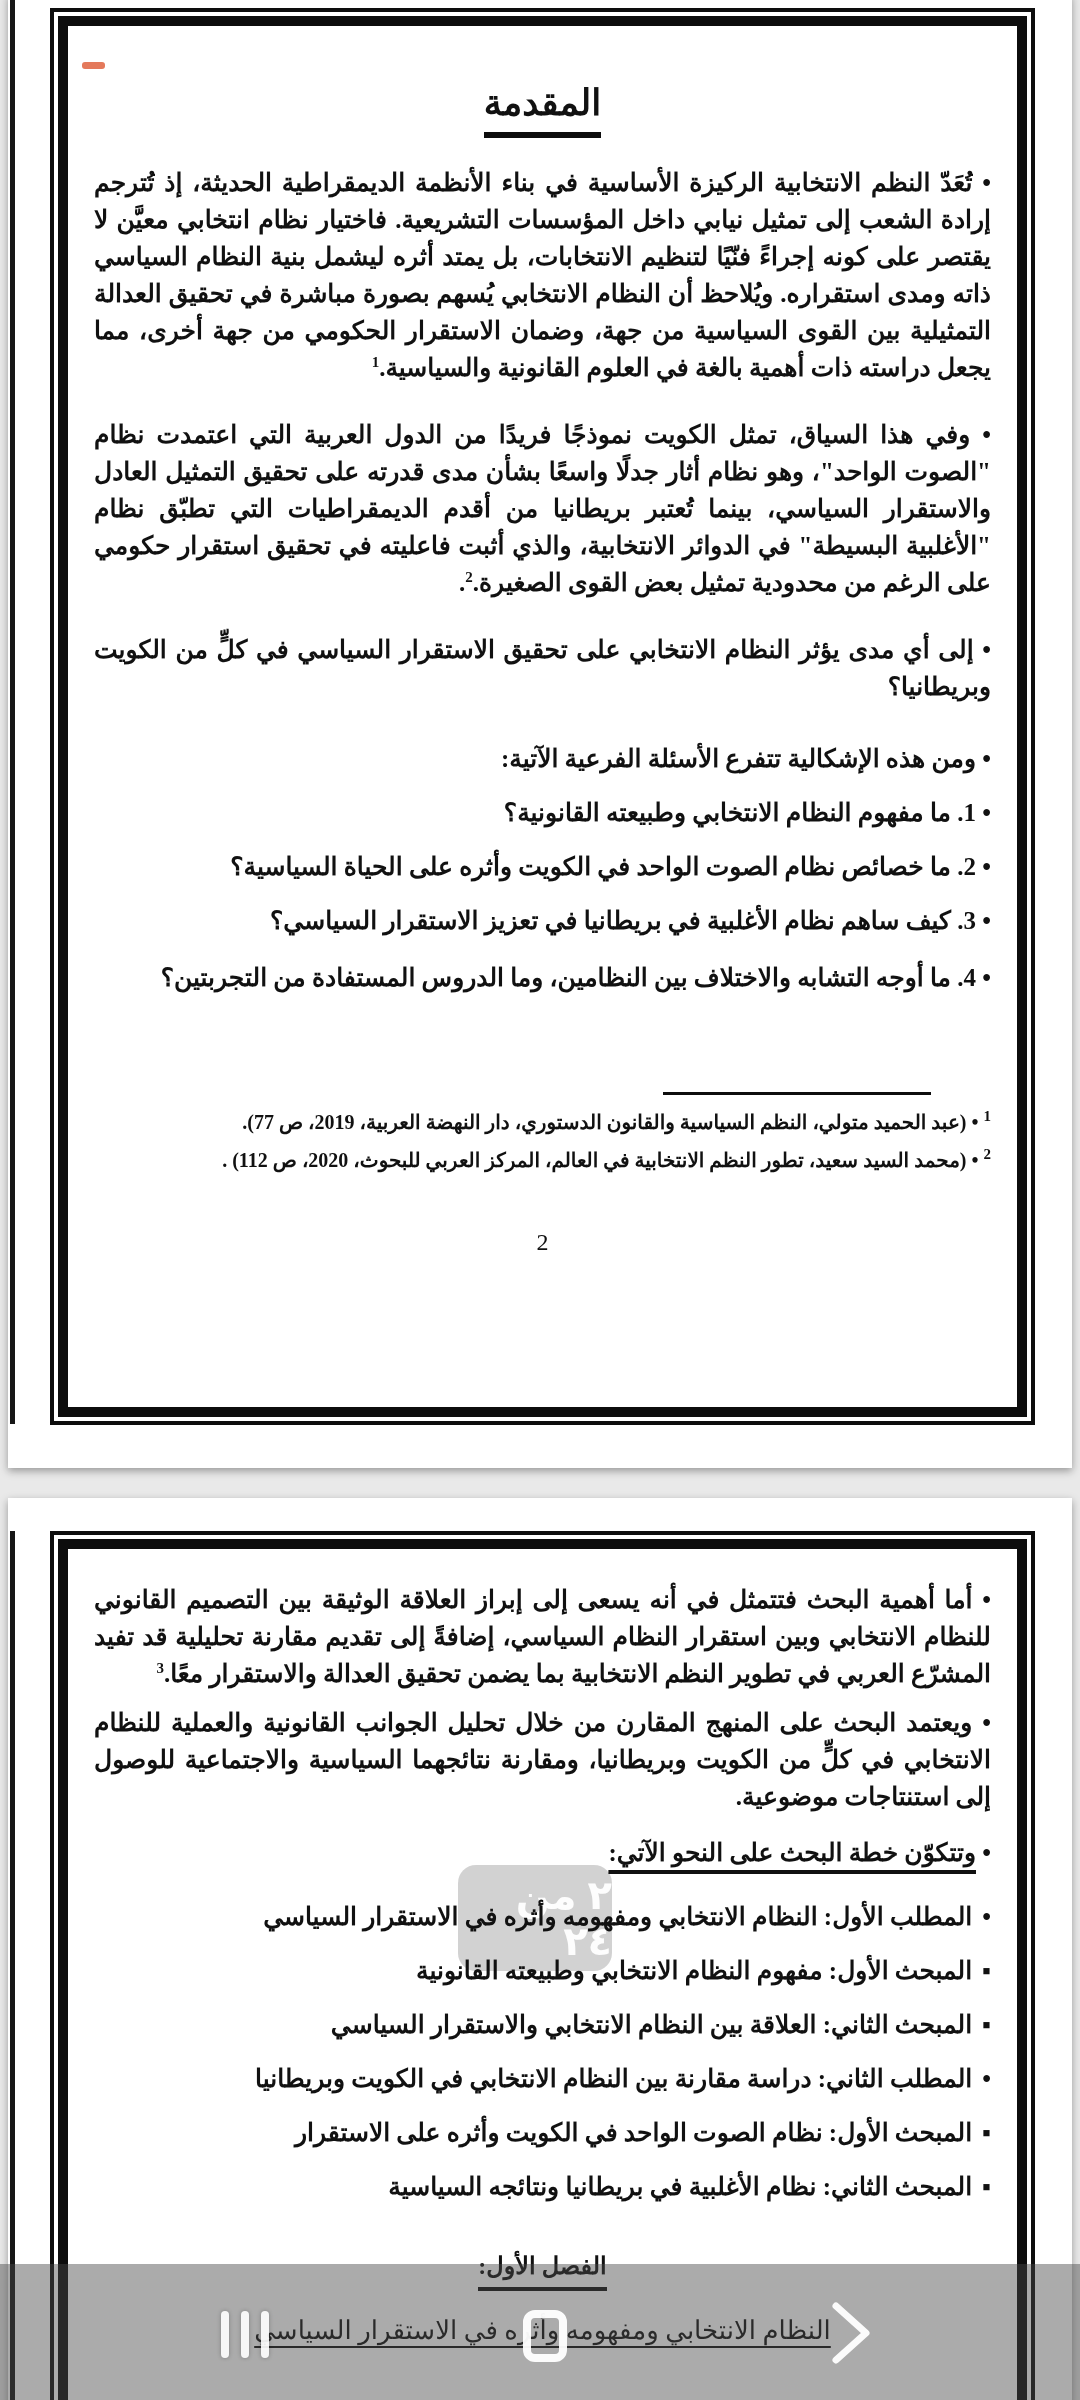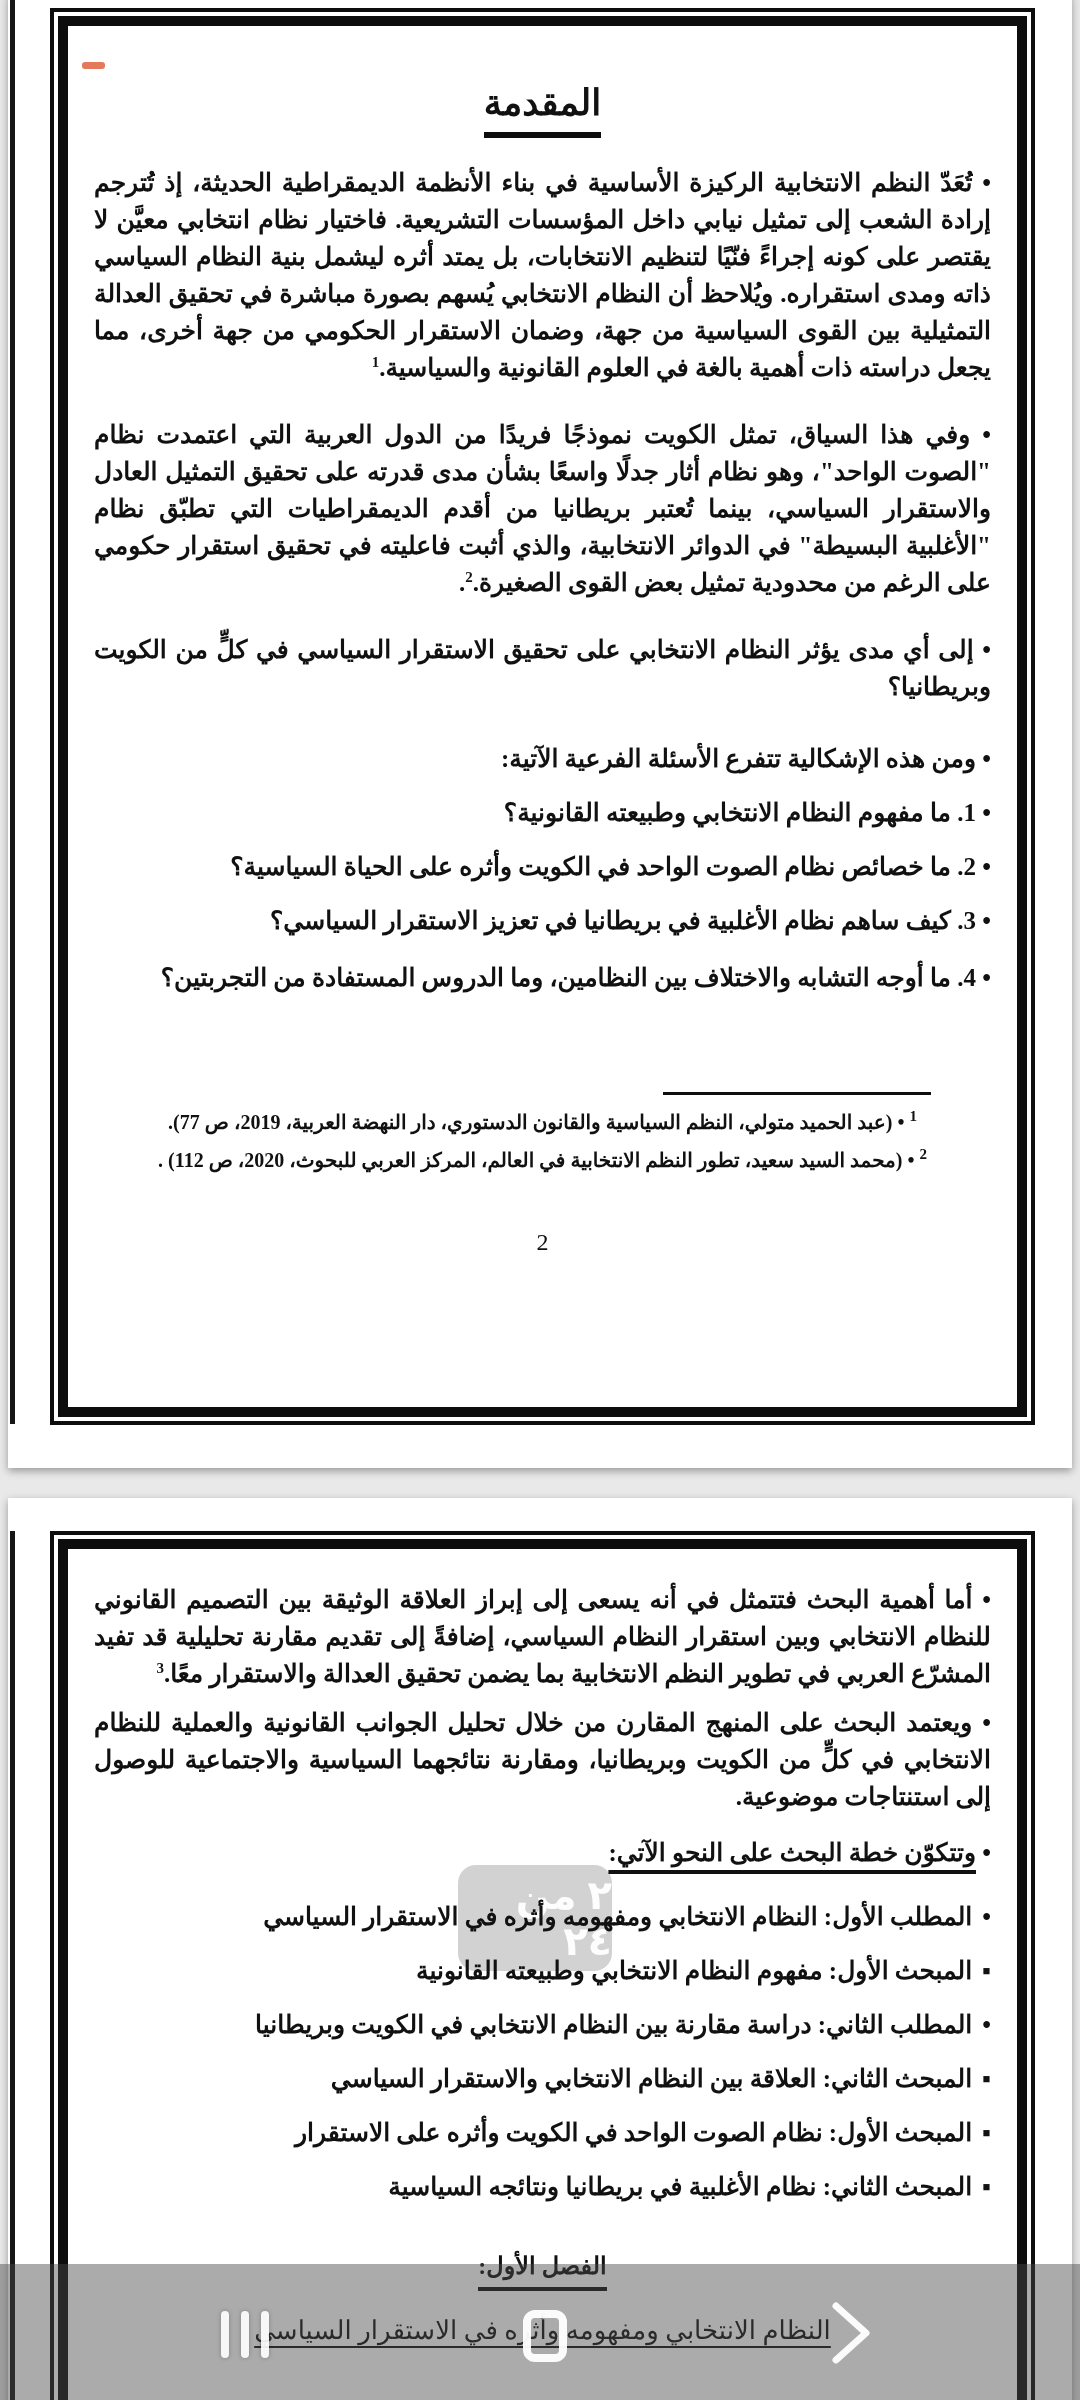--- a/index.html
+++ b/index.html
@@ -49,21 +49,21 @@
     display:inline-block;font-size:36px;font-weight:700;
     border-bottom:6px solid #0d0d0d;padding-bottom:8px;line-height:1.1;
   }
   .mt-p1{margin-top:26px;} .mt-p2{margin-top:30px;}
   .mt-h {margin-top:34px;} .mt-q {margin-top:30px;}
   .mt-s {margin-top:38px;} .mt-i {margin-top:22px;}
   .footnotes{margin-top:96px;}
   .fn-sep{height:3px;background:#0d0d0d;width:268px;margin-left:72px;margin-right:auto;
           
           margin-right:60px;margin-left:auto;}
-  .fn-line{font-size:20px;line-height:38px;text-align:center;margin:0;}
+  .fn-line{font-size:20px;line-height:38px;text-align:right;margin:0;}
   .fn-line:first-of-type{margin-top:8px;}
   .page-num{margin-top:50px;text-align:center;font-size:24px;font-weight:400;}
   
   .content2{padding-top:32px;}
   .mt2-p{margin-top:12px;}
   .plan-heading{
     margin-top:18px;text-align:right;font-size:25px;font-weight:800;line-height:40px;
   }
   .plan-heading .u{text-decoration-thickness:4px;text-underline-offset:9px;}
   .plan-list{margin-top:28px;}
@@ -160,22 +160,22 @@
 
           <p class="para"><span>• أما أهمية البحث فتتمثل في أنه يسعى إلى إبراز العلاقة الوثيقة بين التصميم القانوني للنظام الانتخابي وبين استقرار النظام السياسي، إضافةً إلى تقديم مقارنة تحليلية قد تفيد المشرّع العربي في تطوير النظم الانتخابية بما يضمن تحقيق العدالة والاستقرار معًا.</span><sup>3</sup></p>
 
           <p class="para mt2-p">• ويعتمد البحث على المنهج  المقارن من خلال تحليل الجوانب القانونية والعملية للنظام الانتخابي في كلٍّ من الكويت وبريطانيا، ومقارنة نتائجهما السياسية والاجتماعية للوصول إلى استنتاجات موضوعية.</p>
 
           <p class="plan-heading"><span>• </span><span class="u">وتتكوّن خطة البحث على النحو الآتي:</span></p>
 
           <div class="plan-list">
             <p class="plan-item"><span class="blt">•</span><span>المطلب الأول: النظام الانتخابي ومفهومه وأثره في الاستقرار السياسي</span></p>
             <p class="plan-item"><span class="blt">▪</span><span>المبحث الأول: مفهوم النظام الانتخابي وطبيعته القانونية</span></p>
+            <p class="plan-item"><span class="blt">▪</span><span>المبحث الثاني: العلاقة بين النظام الانتخابي والاستقرار السياسي</span></p>
             <p class="plan-item"><span class="blt">•</span><span>المطلب الثاني: دراسة مقارنة بين النظام الانتخابي في الكويت وبريطانيا</span></p>
-            <p class="plan-item"><span class="blt">▪</span><span>المبحث الثاني: العلاقة بين النظام الانتخابي والاستقرار السياسي</span></p>
             <p class="plan-item"><span class="blt">▪</span><span>المبحث الأول: نظام الصوت الواحد في الكويت وأثره على الاستقرار</span></p>
             <p class="plan-item"><span class="blt">▪</span><span>المبحث الثاني: نظام الأغلبية في بريطانيا ونتائجه السياسية</span></p>
           </div>
 
           <div class="chapter">
             <span class="chapter-title">الفصل الأول:</span>
             <div class="chapter-sub">النظام الانتخابي ومفهومه وأثره في الاستقرار السياسي</div>
           </div>
 
         </div>

